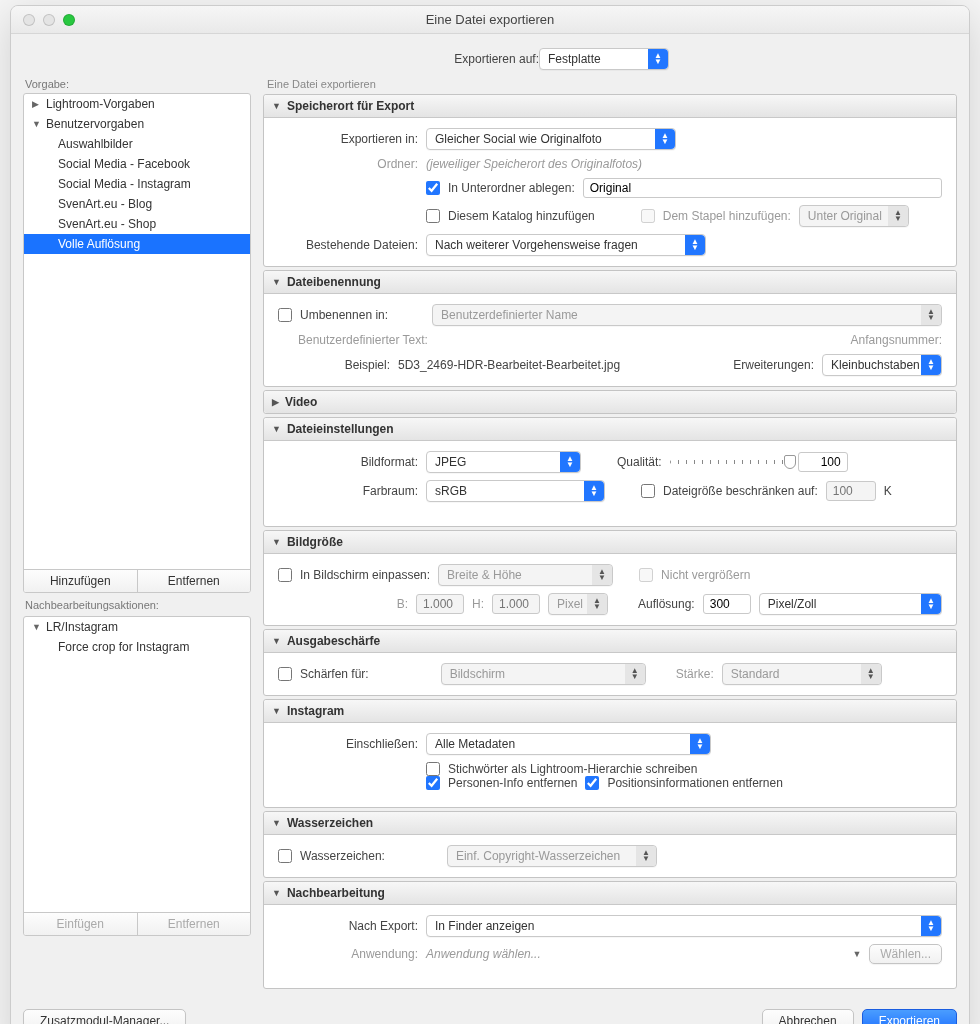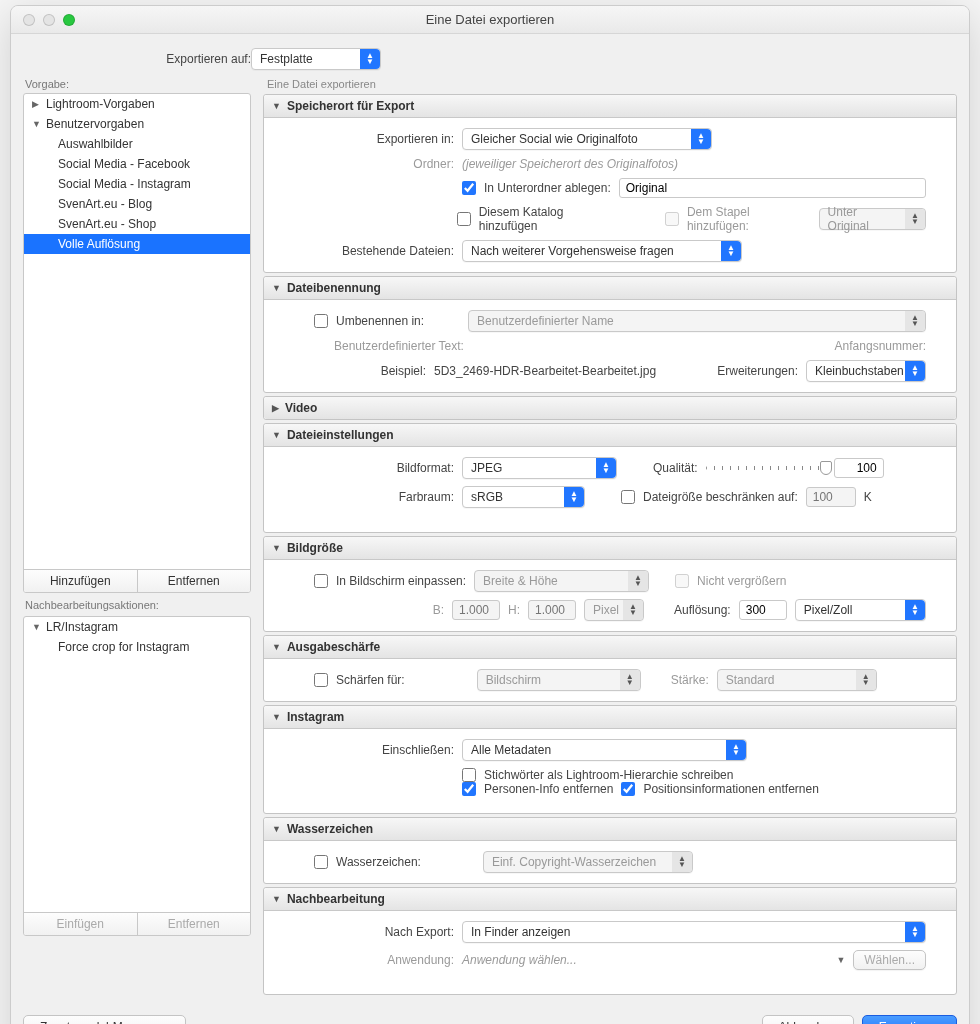--- a/index.html
+++ b/index.html
@@ -26,21 +26,21 @@
     align-items: center;
     position: relative;
   }
   .traffic-lights { display: flex; gap: 8px; padding-left: 12px; }
   .traffic-light { width: 12px; height: 12px; border-radius: 50%; border: 0.5px solid rgba(0,0,0,0.15); }
   .tl-red { background: #e4e4e4; }
   .tl-yellow { background: #e4e4e4; }
   .tl-green { background: #28c840; }
   .title { position:absolute; left:0; right:0; text-align:center; font-size: 13px; color:#444; pointer-events:none;}
   .top-row {
-    display: flex; align-items: center; justify-content: flex-start;
+    display: flex; align-items: center; justify-content: center;
     padding: 14px 12px 6px 12px; 
   }
   .top-row .label { width: 228px; text-align: right; color:#444;}
   .mac-select {
     position: relative; display:inline-flex; align-items:center;
     background:#fff; border:1px solid #c9c9c9; border-radius:4px;
     height:22px; padding: 0 24px 0 8px; font-size:12px; color:#333;
     box-shadow: 0 1px 0 rgba(0,0,0,0.03);
   }
   .mac-select.disabled { color:#999; background:#f4f4f4;}
@@ -85,21 +85,21 @@
   }
   .section-header {
     background: linear-gradient(#f7f7f7,#e4e4e4);
     border-bottom:1px solid #c8c8c8;
     padding: 4px 8px; font-weight:600; font-size:12px; color:#333;
     display:flex; align-items:center; gap:6px;
     border-radius:3px 3px 0 0;
   }
   .section-header.collapsed { border-bottom:none; border-radius:3px;}
   .disclose { font-size:9px; color:#555;}
-  .section-body { padding: 10px 30px; font-size:12px; color:#444;margin-left:20px;}
+  .section-body { padding: 10px 14px; font-size:12px; color:#444;}
   .form-row { display:flex; align-items:center; margin-bottom:7px; gap:8px;}
   .form-label { width:140px; text-align:right; color:#444; font-size:12px;}
   .muted { color:#9a9a9a;}
   input[type=text].field {
     height:20px; border:1px solid #c9c9c9; border-radius:3px; padding:0 6px; font-size:12px; background:#fff;
   }
   input[type=text].field.disabled{ background:#f4f4f4; color:#aaa;}
   .checkbox { width:14px; height:14px; accent-color:#2176ff;}
   .slider-track {
     width:120px; height:4px; background:repeating-linear-gradient(90deg,#888 0 1px,transparent 1px 8px);
@@ -309,21 +309,21 @@
               </div>
               <span style="width:20px"></span>
               <span>Qualität:</span>
               <div class="slider-track">
                   <div class="slider-thumb"></div>
                 </div>
               <input type="text" class="field" style="width: 50px; text-align: right;" value="100">
             </div>
             <div class="form-row" style="margin-bottom:0">
               <div class="form-label">Farbraum:</div>
-              <div class="mac-select" style="width:123px">
+              <div class="mac-select" style="width:179px">
                 <span>sRGB</span>
                 <div class="arrows">
                     <span>▲</span>
                     <span>▼</span>
                   </div>
               </div>
               <span style="width:20px"></span>
               <input type="checkbox" class="checkbox" style="">
               <span>Dateigröße beschränken auf:</span>
               <input type="text" class="field disabled" style="width: 50px;" placeholder="100">
@@ -381,21 +381,21 @@
         <div class="section">
           <div class="section-header">
             <span class="disclose">▼</span>
             <span>Ausgabeschärfe</span>
           </div>
           <div class="section-body">
             <div class="form-row" style="margin-bottom:0">
               <input type="checkbox" class="checkbox" style="">
               <span>Schärfen für:</span>
               <span style="width:56px"></span>
-              <div class="mac-select disabled" style="width:164px">
+              <div class="mac-select disabled" style="width:205px">
                 <span>Bildschirm</span>
                 <div class="arrows gray">
                     <span>▲</span>
                     <span>▼</span>
                   </div>
               </div>
               <span style="width:14px"></span>
               <span class="muted">Stärke:</span>
               <div class="mac-select disabled" style="width:160px">
                 <span>Standard</span>

